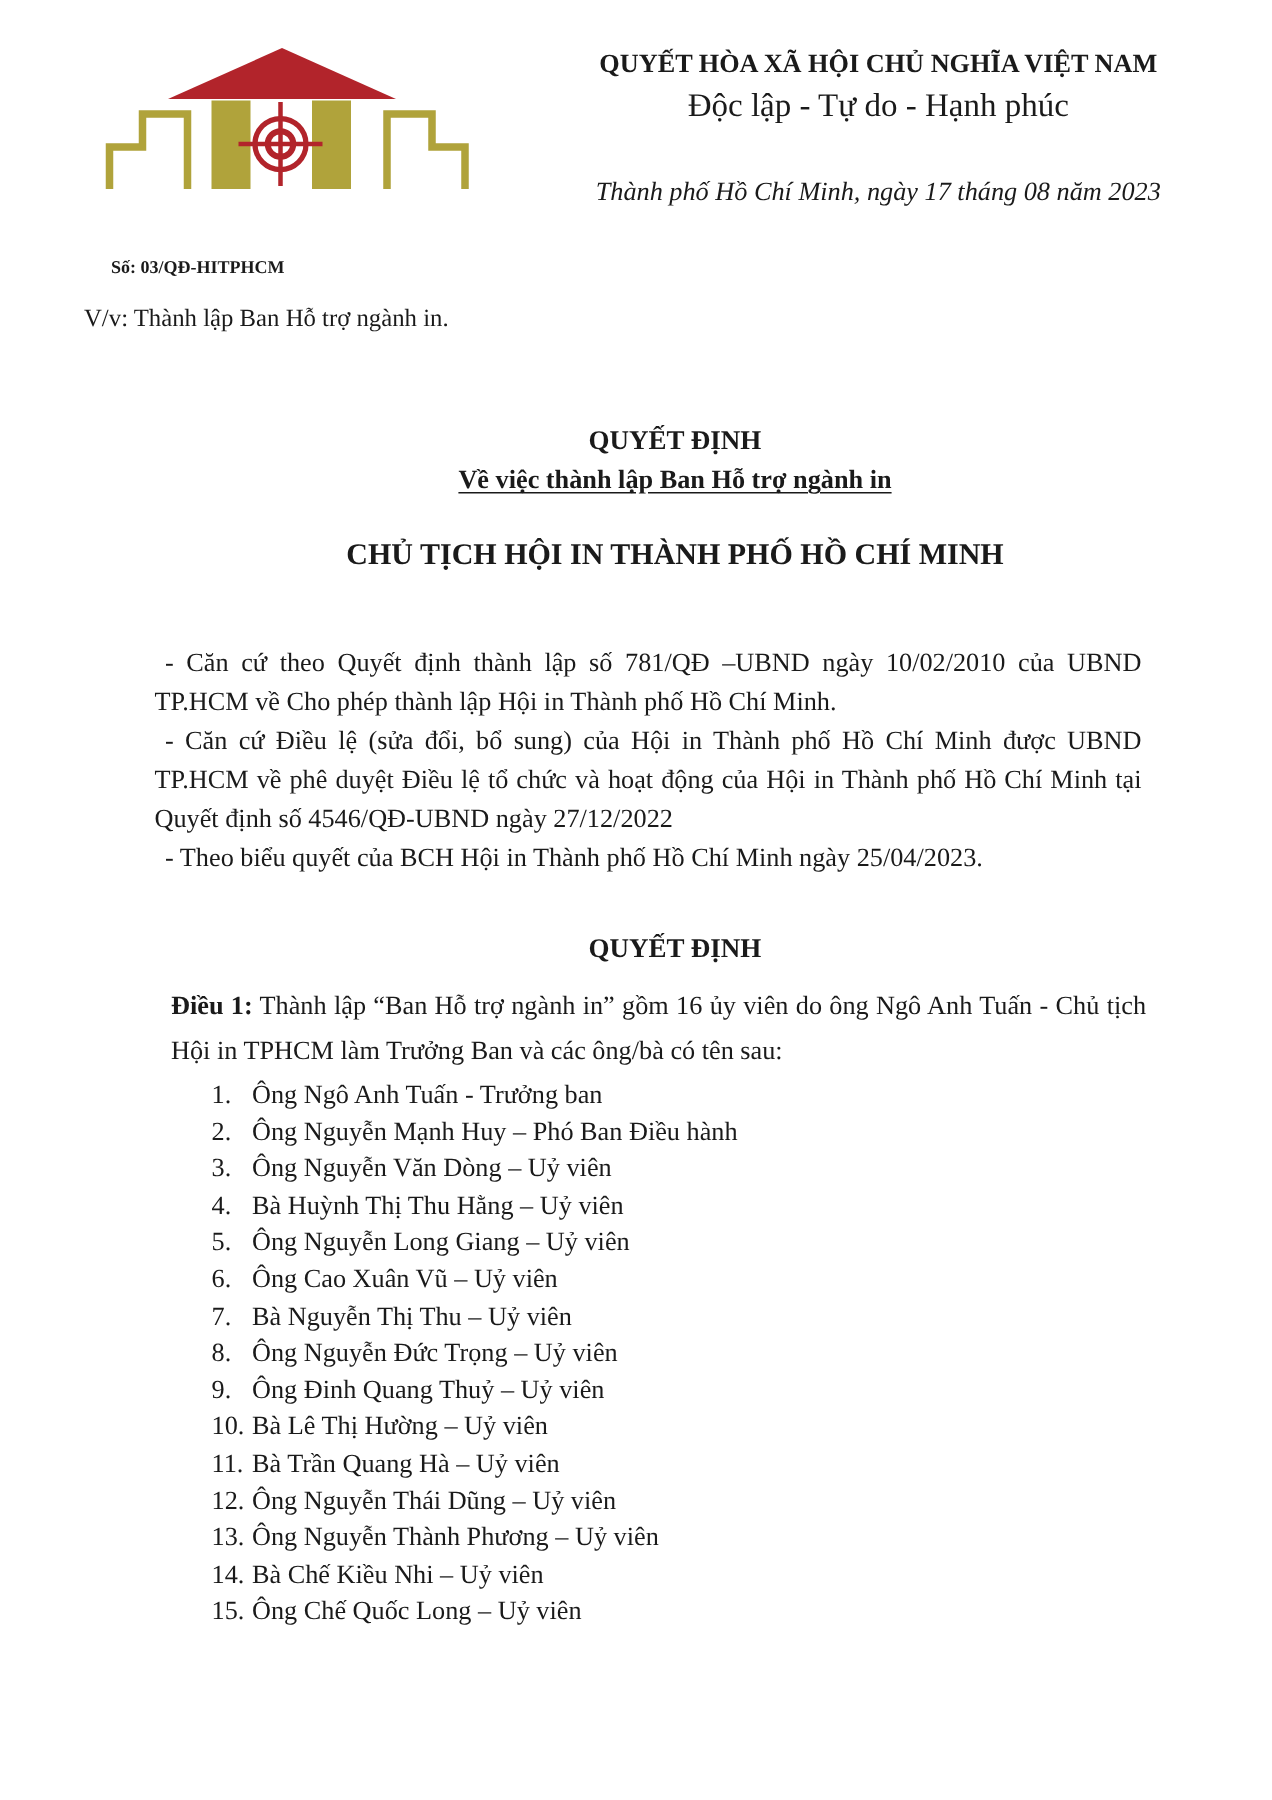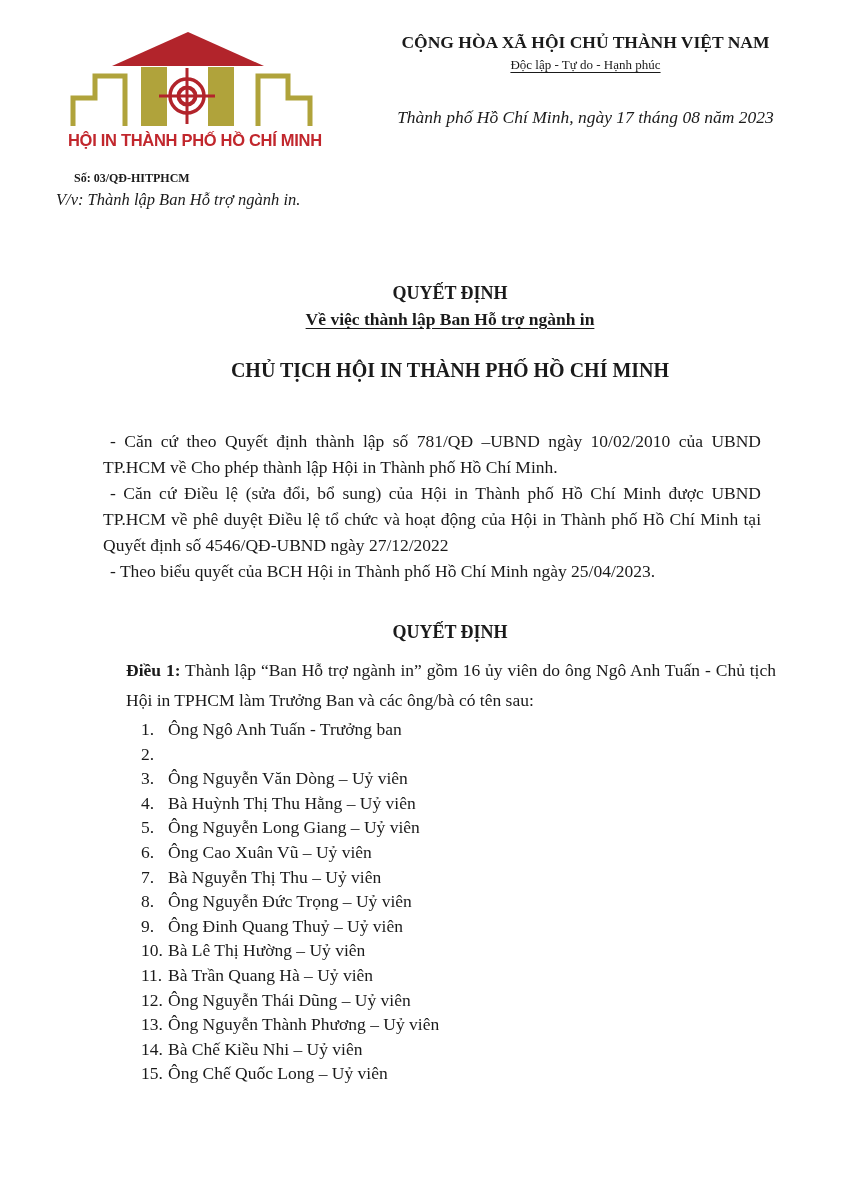--- a/index.html
+++ b/index.html
@@ -26,29 +26,29 @@
     font-size: 16.5px;
     letter-spacing: -0.3px;
     white-space: nowrap;
     color: var(--text_red);
   }
 
   
   .national { left: 378px; top: 32px; width: 415px; text-align: center; }
   .nat-line1 { font-weight: bold; font-size: 17.5px; white-space: nowrap; }
   .nat-line2 {
-    font-size: 13px; margin-top: 4px;
-    text-decoration: underline; text-underline-offset: 3px;
+    font-size: 22px; margin-top: 4px;
+    text-underline-offset: 3px;
   }
   .dateline { font-style: italic; font-size: 17.5px; margin-top: 34px; white-space: nowrap; }
 
   
   .refs { left: 56px; top: 171px; width: 330px; }
   .ref-number { font-weight: bold; font-size: 12px; padding-left: 18px; }
-  .ref-subject { font-style: italic; font-size: 16.5px; margin-top: 4px; }
+  .ref-subject { font-size: 16.5px; margin-top: 16px; }
 
   
   .titles { left: 50px; top: 283px; width: 800px; text-align: center; }
   .h-main { font-weight: bold; font-size: 18px; }
   .h-sub  {
     font-weight: bold; font-size: 17.5px; margin-top: 5px;
     text-decoration: underline; text-underline-offset: 3px;
   }
   .h-auth { font-weight: bold; font-size: 20px; margin-top: 29px; white-space: nowrap; }
 
@@ -57,21 +57,21 @@
   .preamble p {
     margin: 0; font-size: 17.5px; line-height: 26px;
     text-align: justify; text-indent: 7px;
   }
 
   
   .decision-heading { left: 50px; top: 622px; width: 800px; text-align: center;
     font-weight: bold; font-size: 18px; }
 
   
-  .article { left: 126px; top: 655px; width: 650px; }
+  .article { left: 114px; top: 655px; width: 650px; }
   .article p { margin: 0; font-size: 17.5px; line-height: 30px; text-align: justify; }
   .article .label { font-weight: bold; }
 
   
   .members { left: 141px; top: 717px; width: 560px; }
   .member-row { display: flex; height: 24.6px; line-height: 24.6px; font-size: 17.5px; }
   .member-marker { min-width: 27px; }
   .member-name { white-space: nowrap; }
 </style>
 </head>
@@ -84,25 +84,24 @@
     <polyline class="s-olive" points="190,98 190,48 220,48 220,70 242,70 242,98"></polyline>
     <rect class="f-olive" x="73" y="39" width="26" height="59"></rect>
     <rect class="f-olive" x="140" y="39" width="26" height="59"></rect>
     <g class="s-red">
       <circle cx="119" cy="68" r="17" stroke-width="3.5"></circle>
       <circle cx="119" cy="68" r="8.5" stroke-width="4"></circle>
       <line x1="91" y1="68" x2="147" y2="68" stroke-width="3"></line>
       <line x1="119" y1="40" x2="119" y2="96" stroke-width="3"></line>
     </g>
   </svg>
-  <div class="logo-title">HỘI IN THÀNH PHỐ HỒ CHÍ MINH</div>
 </div>
 
 <div class="abs national">
-  <div class="nat-line1">CỘNG HÒA XÃ HỘI CHỦ THÀNH VIỆT NAM</div>
+  <div class="nat-line1">QUYẾT HÒA XÃ HỘI CHỦ NGHĨA VIỆT NAM</div>
   <div class="nat-line2">Độc lập - Tự do - Hạnh phúc</div>
   <div class="dateline">Thành phố Hồ Chí Minh, ngày 17 tháng 08 năm 2023</div>
 </div>
 
 <div class="abs refs">
   <div class="ref-number">Số: 03/QĐ-HITPHCM</div>
   <div class="ref-subject">V/v: Thành lập Ban Hỗ trợ ngành in.</div>
 </div>
 
 <div class="abs titles">
@@ -125,20 +124,21 @@
   </p>
 </div>
 
 <div class="abs members">
   <div class="member-row">
       <span class="member-marker">1.</span>
       <span class="member-name">Ông Ngô Anh Tuấn - Trưởng ban</span>
     </div>
   <div class="member-row">
       <span class="member-marker">2.</span>
+      <span class="member-name">Ông Nguyễn Mạnh Huy – Phó Ban Điều hành</span>
     </div>
   <div class="member-row">
       <span class="member-marker">3.</span>
       <span class="member-name">Ông Nguyễn Văn Dòng – Uỷ viên</span>
     </div>
   <div class="member-row">
       <span class="member-marker">4.</span>
       <span class="member-name">Bà Huỳnh Thị Thu Hằng – Uỷ viên</span>
     </div>
   <div class="member-row">

